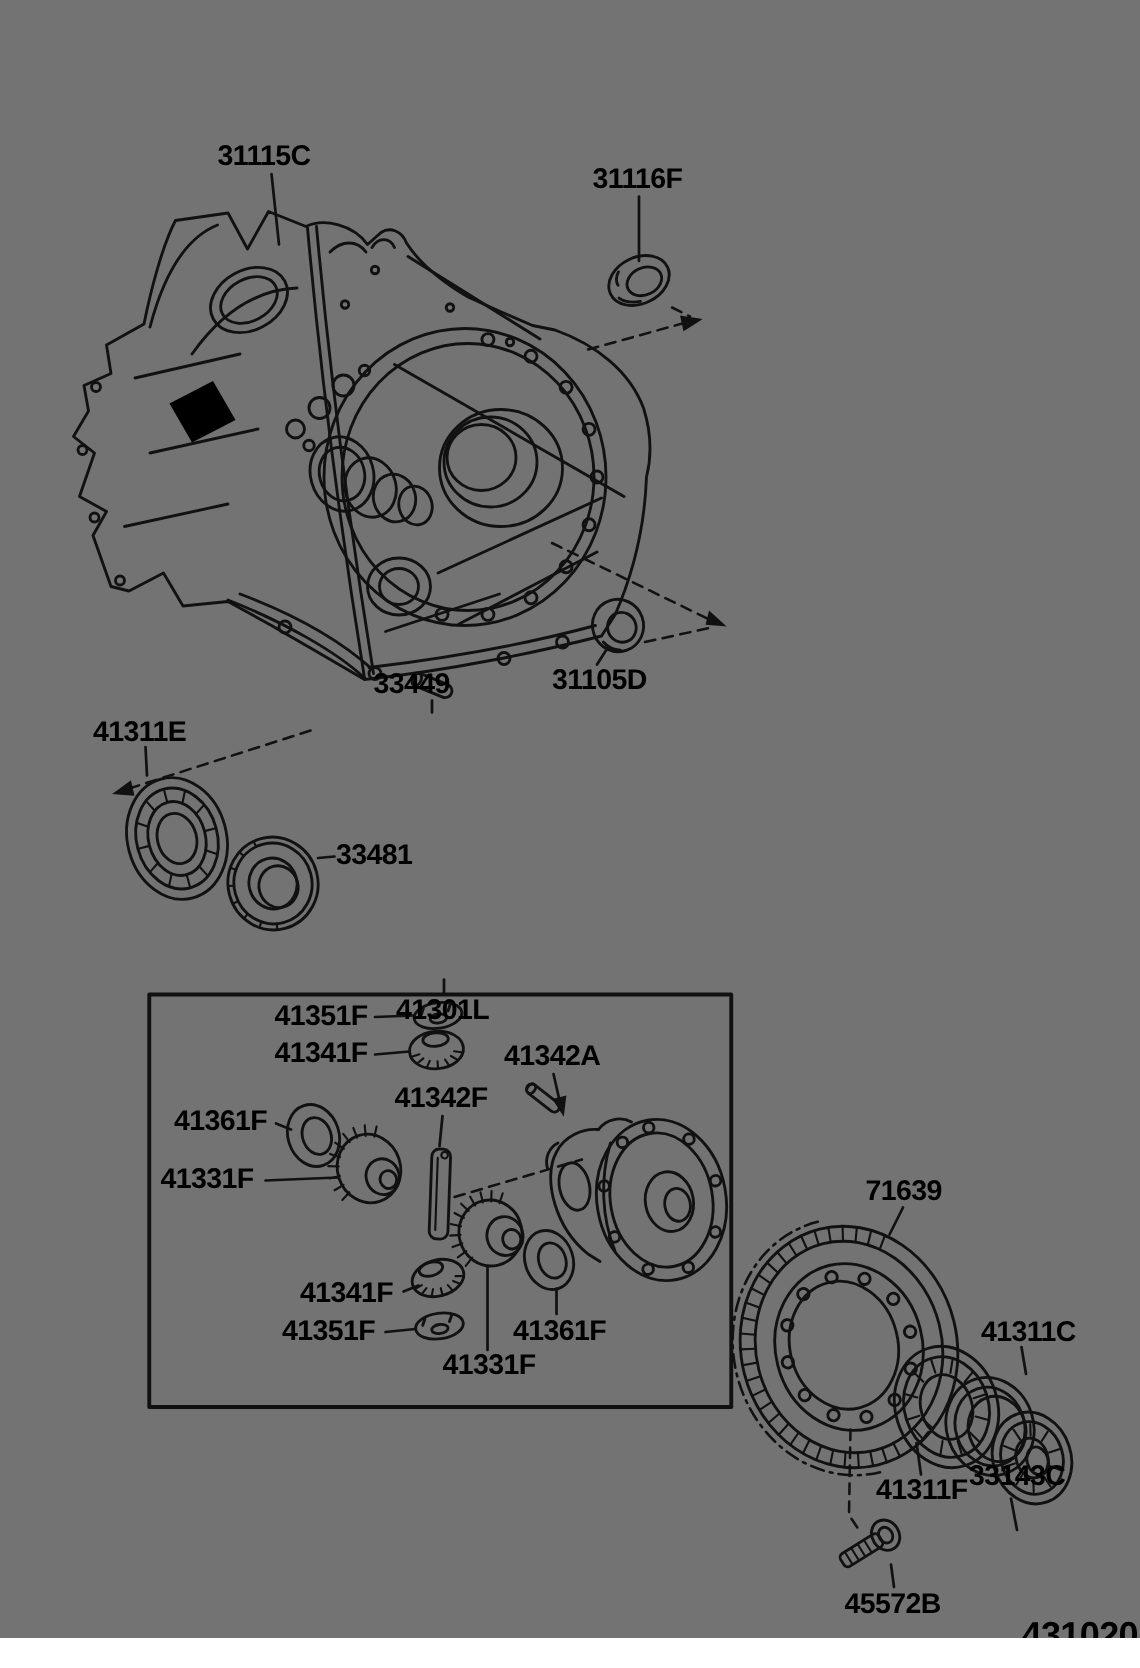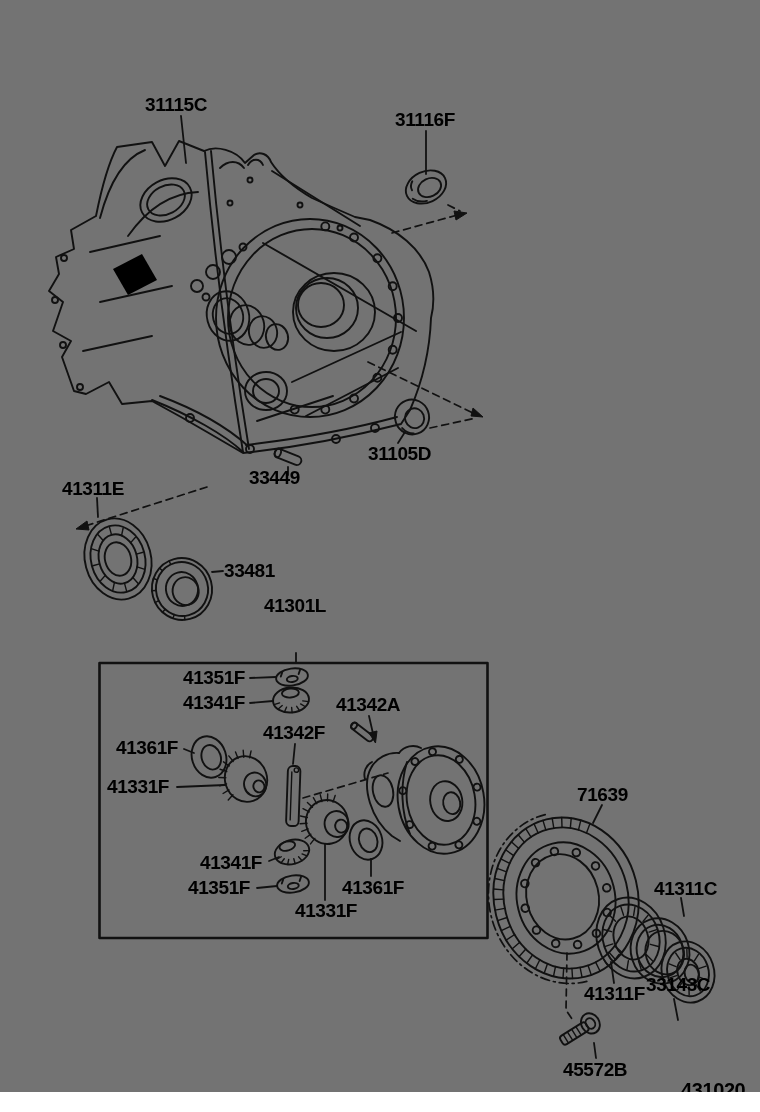--- a/index.html
+++ b/index.html
@@ -8,21 +8,21 @@
   .canvas svg{position:absolute;left:0;top:0;}
   svg line,svg path,svg ellipse,svg circle,svg rect,svg polyline{
      stroke:#111;fill:none;stroke-width:1.9;stroke-linecap:round;stroke-linejoin:round;}
   svg .thin line,svg .thin{stroke-width:1.4;}
   svg .dash{stroke-dasharray:7 5;stroke-width:1.7;}
   svg .dashdot{stroke-dasharray:9 4 2 4;stroke-width:1.7;}
   svg .ld{stroke-width:1.8;}
   svg polygon.ah{fill:#111;stroke:#111;stroke-width:1;}
   .lbl{position:absolute;font-weight:bold;font-size:19px;line-height:19px;
        letter-spacing:-0.4px;color:#000;white-space:nowrap;}
-  .fig{font-size:20px;}
+  .fig{font-size:24px;}
 </style>
 </head>
 <body>
 
 <div class="canvas">
 
 <svg width="760" height="1112" viewBox="0 0 760 1112">
 
   <g>
     <path d="M117,147 L152,142 L165,166 L179,141 L204,151
@@ -430,24 +430,24 @@
     <line class="ld" x1="681" y1="898" x2="684" y2="916"></line>
     <line class="ld" x1="611" y1="962" x2="614" y2="983"></line>
     <line class="ld" x1="674" y1="999" x2="678" y2="1020"></line>
     <line class="ld" x1="594" y1="1043" x2="596" y2="1058"></line>
   </g>
 </svg>
 
 <div class="lbl" style="left:145px;top:95px">31115C</div>
 <div class="lbl" style="left:395px;top:110px">31116F</div>
 <div class="lbl" style="left:368px;top:444px">31105D</div>
-<div class="lbl" style="left:249px;top:468px">33449</div>
+<div class="lbl" style="left:249px;top:447px">33449</div>
 <div class="lbl" style="left:62px;top:479px">41311E</div>
 <div class="lbl" style="left:224px;top:561px">33481</div>
-<div class="lbl" style="left:264px;top:596px">41301L</div>
+<div class="lbl" style="left:264px;top:664px">41301L</div>
 <div class="lbl" style="left:183px;top:668px">41351F</div>
 <div class="lbl" style="left:183px;top:693px">41341F</div>
 <div class="lbl" style="left:336px;top:695px">41342A</div>
 <div class="lbl" style="left:263px;top:723px">41342F</div>
 <div class="lbl" style="left:116px;top:738px">41361F</div>
 <div class="lbl" style="left:107px;top:777px">41331F</div>
 <div class="lbl" style="left:200px;top:853px">41341F</div>
 <div class="lbl" style="left:188px;top:878px">41351F</div>
 <div class="lbl" style="left:342px;top:878px">41361F</div>
 <div class="lbl" style="left:295px;top:901px">41331F</div>

